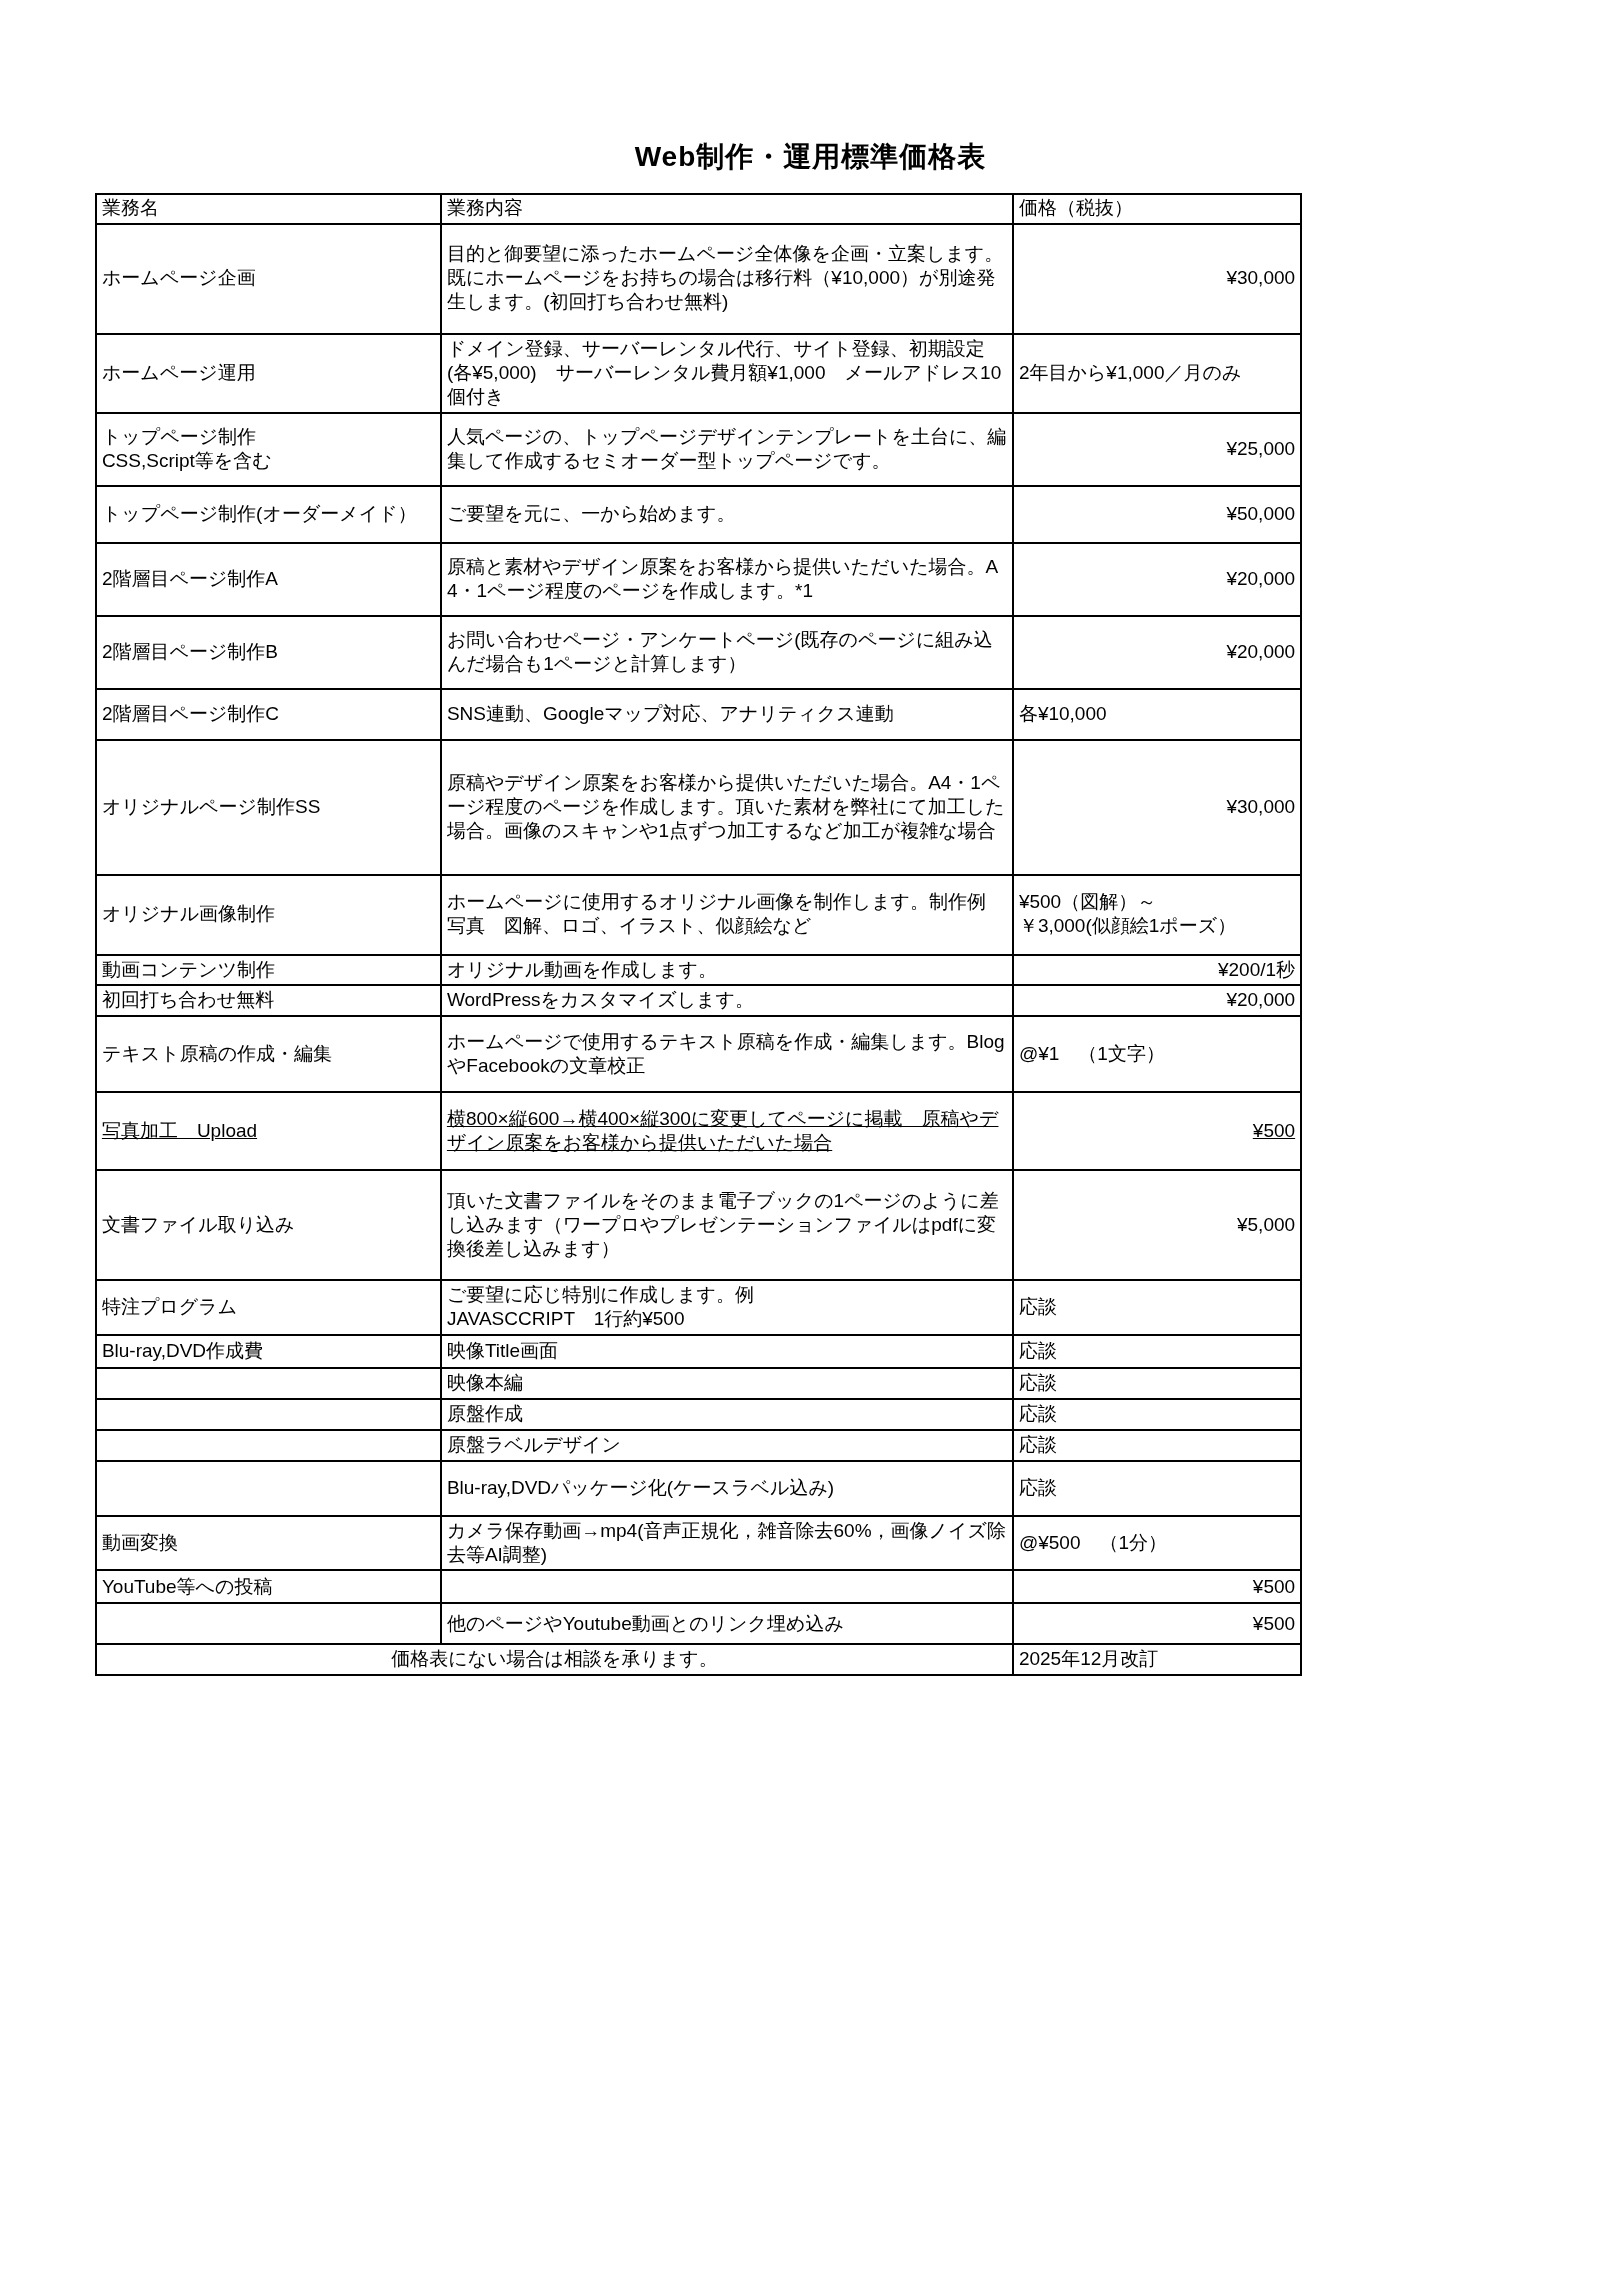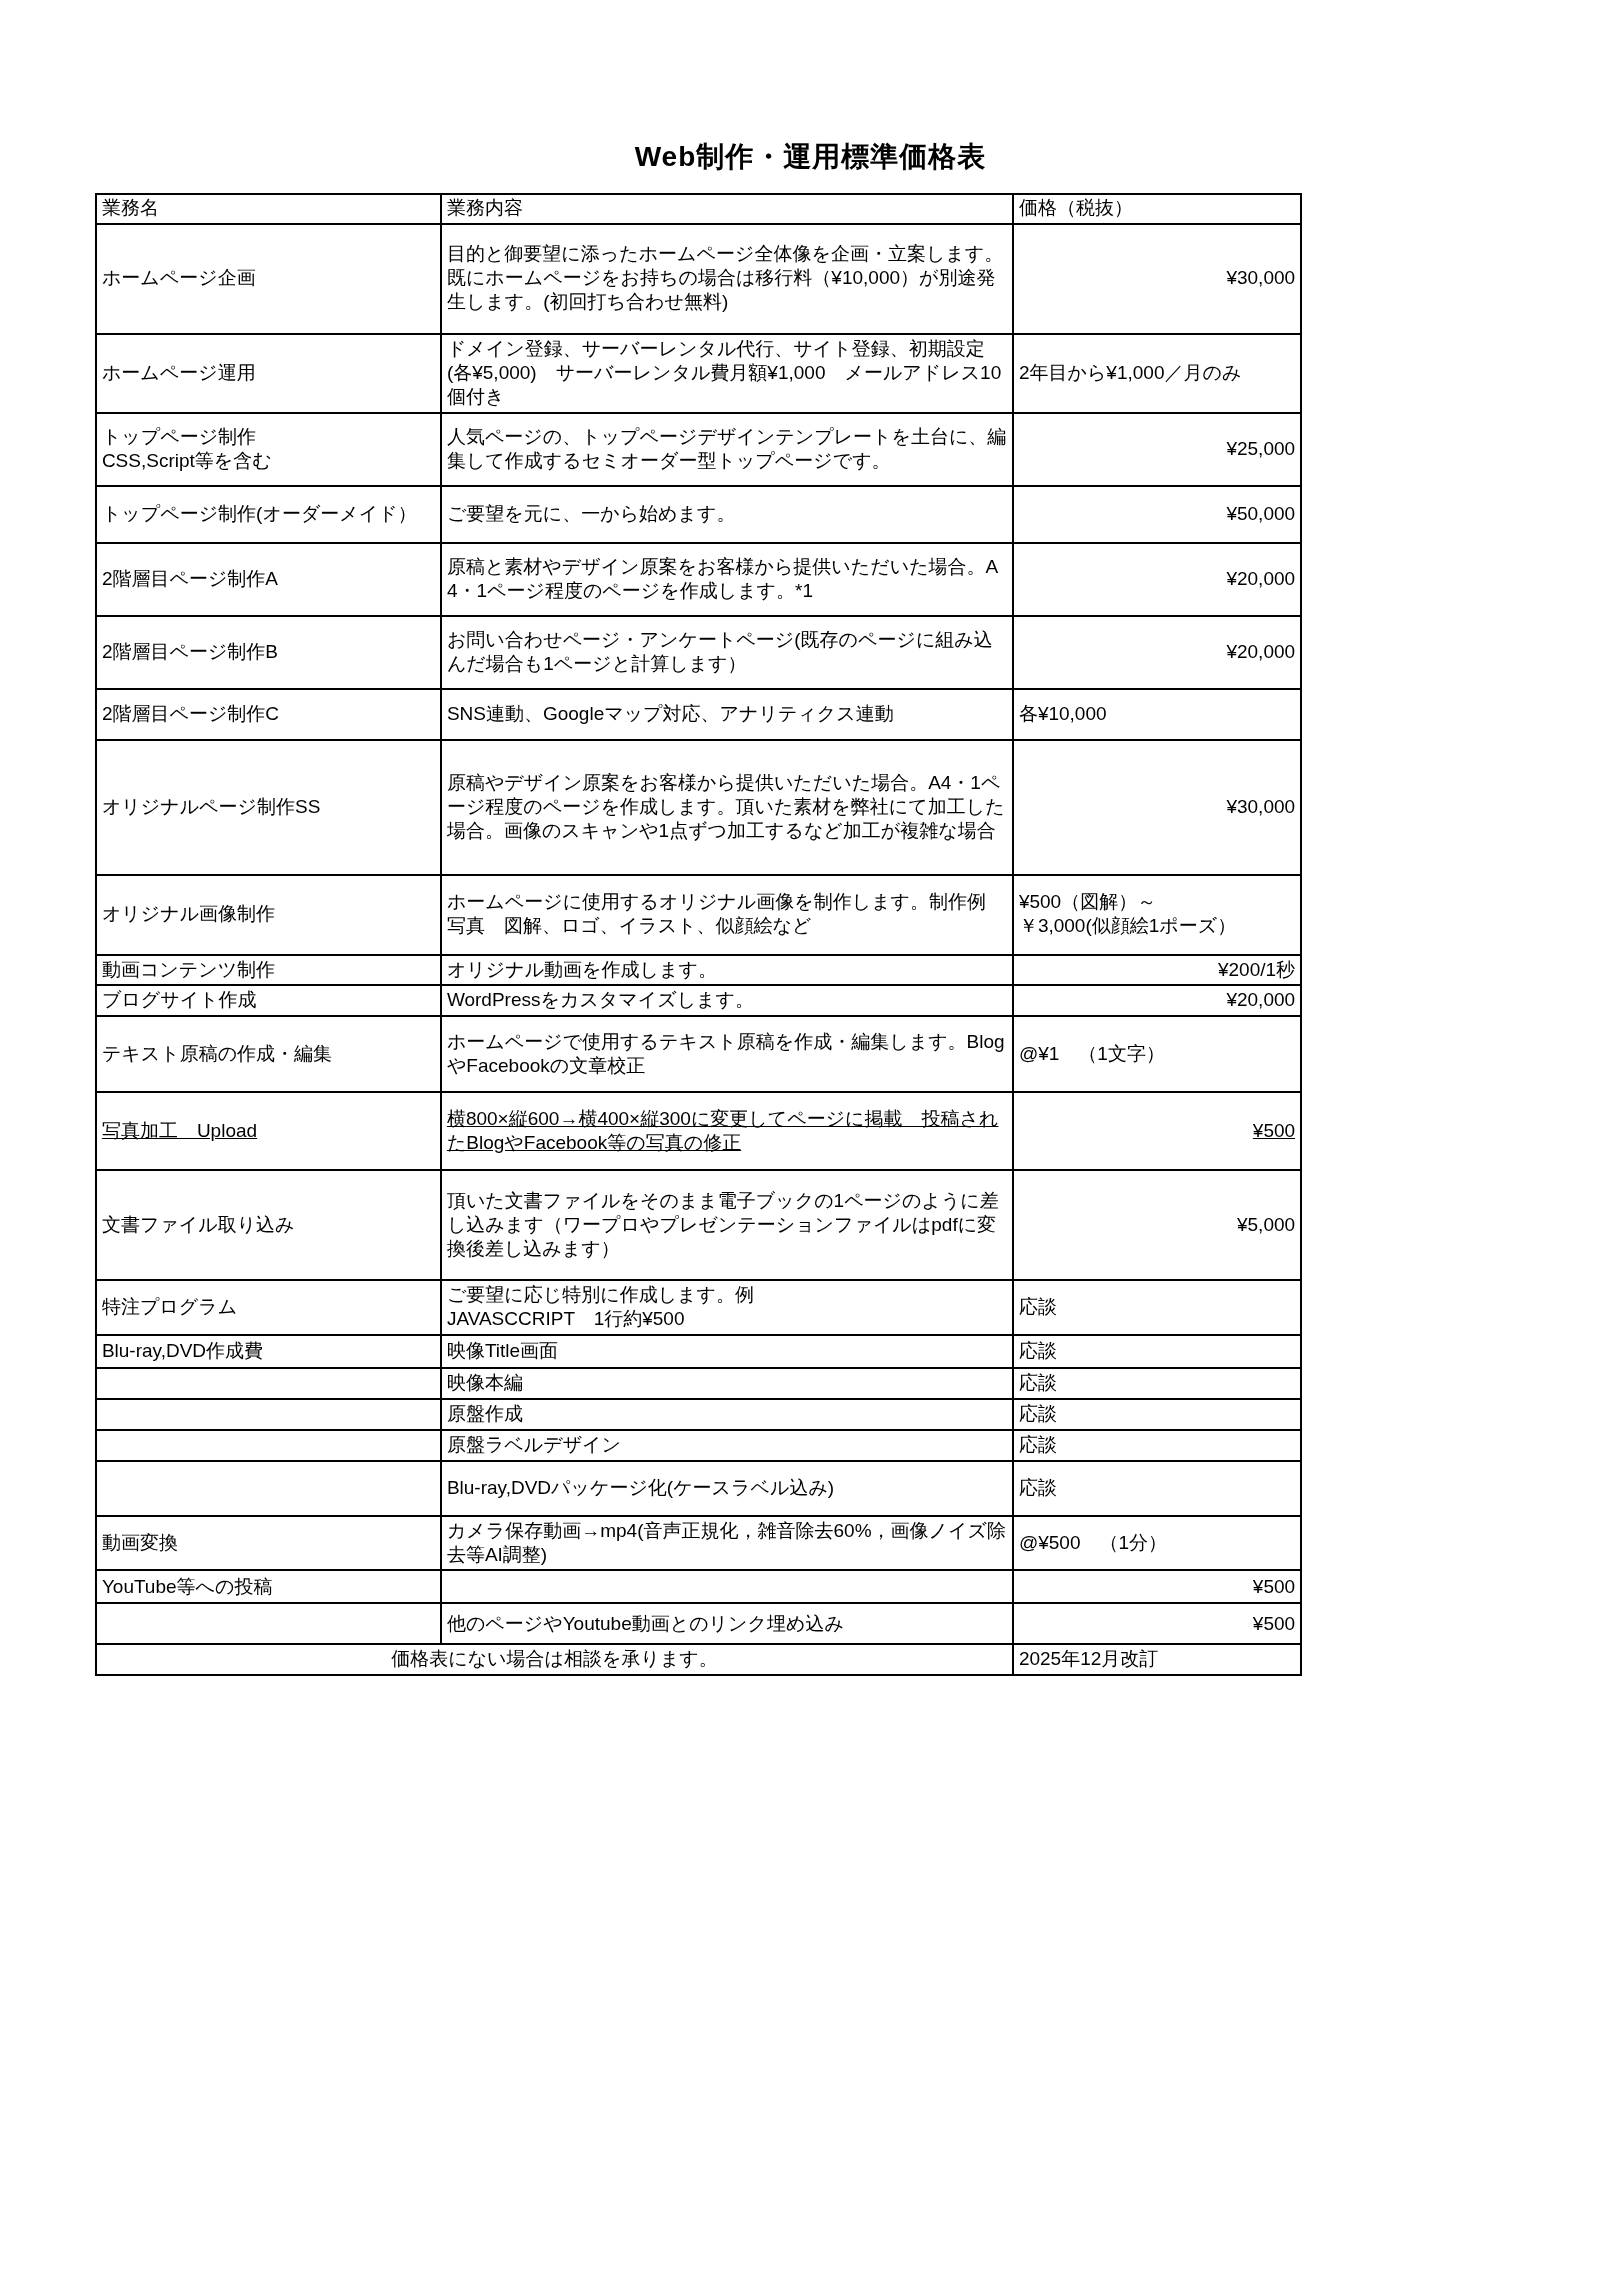--- a/index.html
+++ b/index.html
@@ -218,21 +218,21 @@
             </td>
             <td class="desc">
               <span class="ln">オリジナル動画を作成します。</span>
             </td>
             <td class="price right">
               <span class="ln">¥200/1秒</span>
             </td>
           </tr>
           <tr style="height: 29px;">
             <td class="name">
-              <span class="ln">ブログサイト作成</span>
+              <span class="ln">初回打ち合わせ無料</span>
             </td>
             <td class="desc">
               <span class="ln">WordPressをカスタマイズします。</span>
             </td>
             <td class="price right">
               <span class="ln">¥20,000</span>
             </td>
           </tr>
           <tr style="height: 76px;">
             <td class="name">
@@ -243,21 +243,21 @@
             </td>
             <td class="price left">
               <span class="ln">@¥1　（1文字）</span>
             </td>
           </tr>
           <tr style="height: 78px; text-decoration: underline;">
             <td class="name">
               <span class="ln">写真加工　Upload</span>
             </td>
             <td class="desc">
-              <span class="ln">横800×縦600→横400×縦300に変更してページに掲載　投稿されたBlogやFacebook等の写真の修正</span>
+              <span class="ln">横800×縦600→横400×縦300に変更してページに掲載　原稿やデザイン原案をお客様から提供いただいた場合</span>
             </td>
             <td class="price right">
               <span class="ln">¥500</span>
             </td>
           </tr>
           <tr style="height: 110px;">
             <td class="name">
               <span class="ln">文書ファイル取り込み</span>
             </td>
             <td class="desc">

